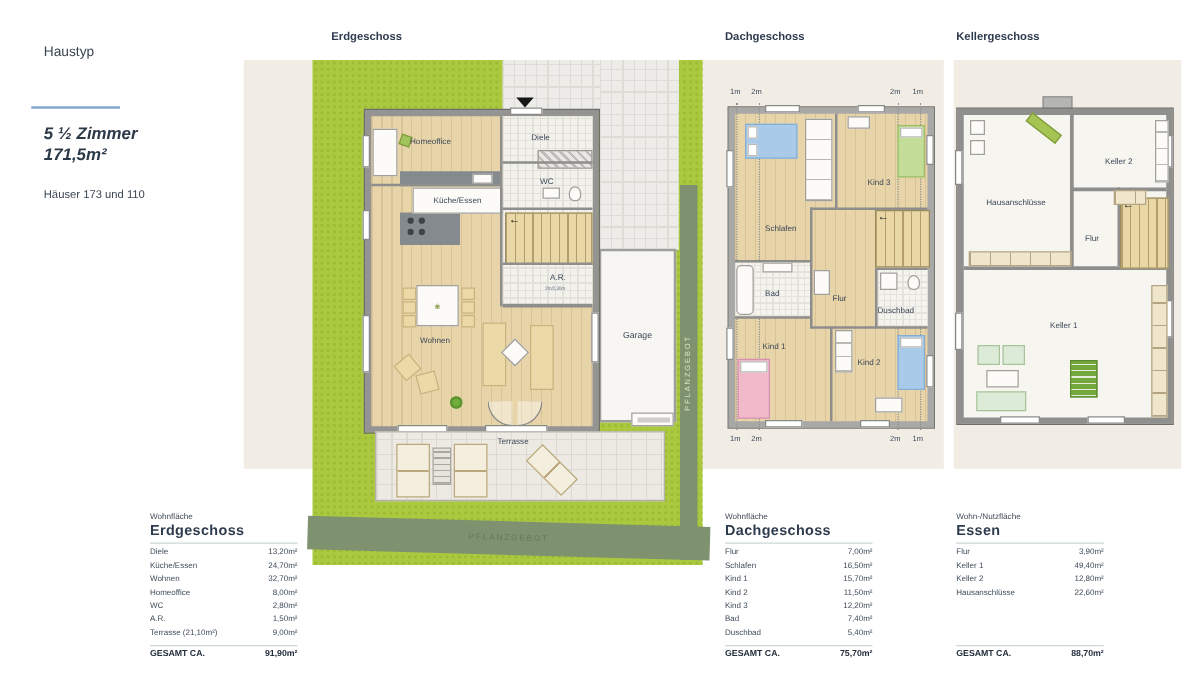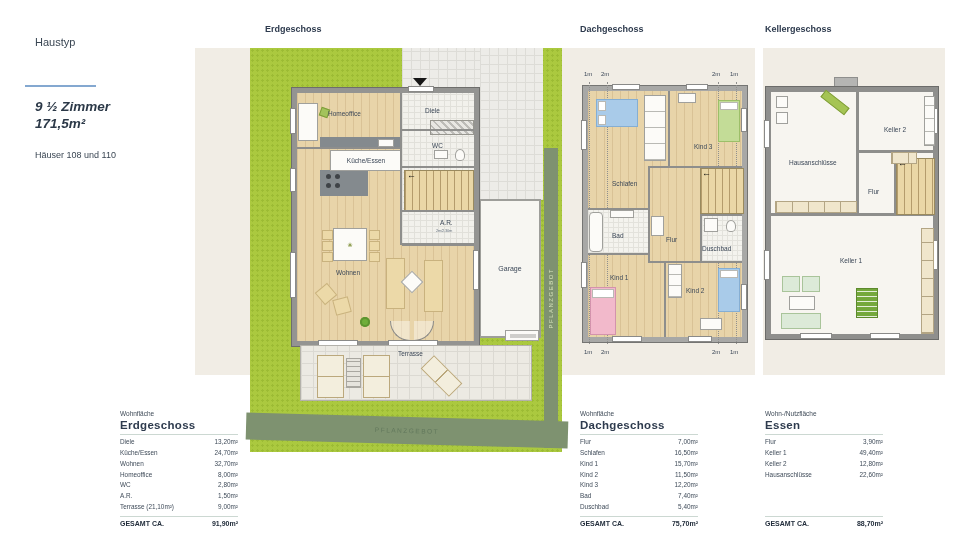--- a/index.html
+++ b/index.html
@@ -75,23 +75,23 @@
   .kicker{background:#74a83c;border:1px solid #5d8a2c;
     background-image:repeating-linear-gradient(0deg,rgba(255,255,255,.8) 0 1px,transparent 1px 5px);}
 </style>
 </head>
 <body>
 
 <div class="page">
 
   <div class="abs eyebrow">Haustyp</div>
   <div class="abs blueline"></div>
-  <div class="abs sub1">9 ½ Zimmer</div>
+  <div class="abs sub1">5 ½ Zimmer</div>
   <div class="abs sub2">171,5m²</div>
-  <div class="abs houses">Häuser 108 und 110</div>
+  <div class="abs houses">Häuser 173 und 110</div>
 
   <div class="abs floorlbl" style="left:265px;">Erdgeschoss</div>
   <div class="abs floorlbl" style="left:580px;">Dachgeschoss</div>
   <div class="abs floorlbl" style="left:765px;">Kellergeschoss</div>
 
   <div class="abs panel" style="left:195px;top:48px;width:560px;height:327px;"></div>
   <div class="abs panel" style="left:763px;top:48px;width:182px;height:327px;"></div>
 
   <div class="abs garden" style="left:250px;top:48px;width:312px;height:404px;"></div>
   <div class="abs sage" style="left:246px;top:417px;width:322px;height:27px;transform:rotate(1.6deg);display:flex;align-items:center;justify-content:center;">

